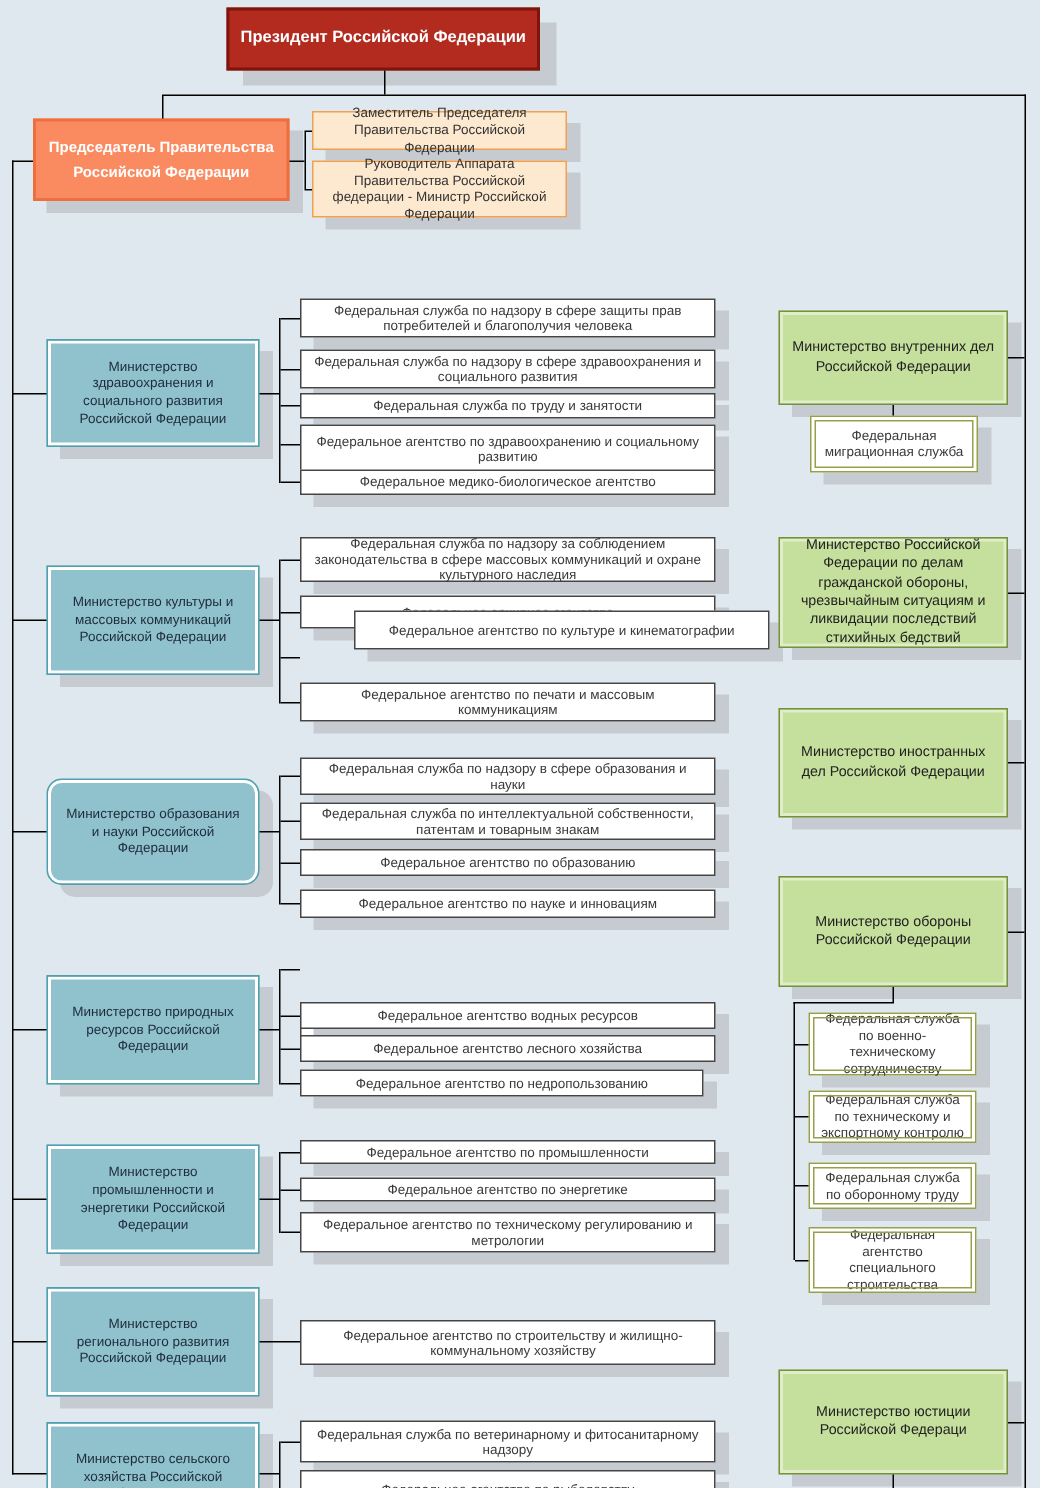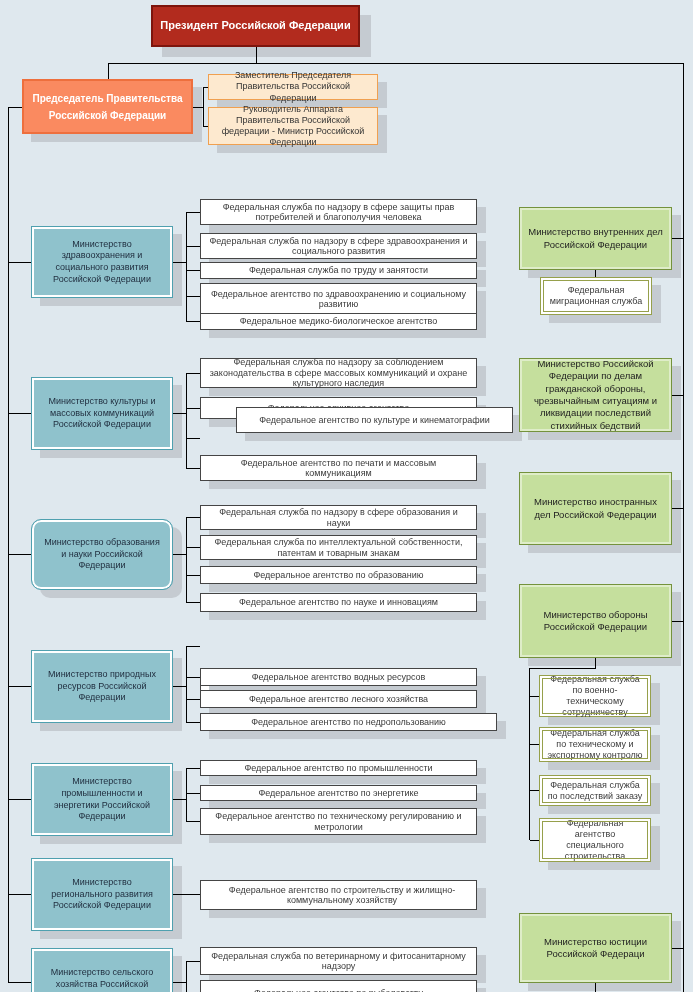--- a/index.html
+++ b/index.html
@@ -191,21 +191,21 @@
       </div>
       <div class="node white" style="left: 200px; top: 634px; width: 277px; height: 25px; margin-top: 36px;">
         <span>Федеральная служба по надзору в сфере природопользования</span>
       </div>
       <div class="node white" style="left: 200px; top: 668px; width: 277px; height: 18px;">
         <span>Федеральное агентство водных ресурсов</span>
       </div>
       <div class="node white" style="left: 200px; top: 690px; width: 277px; height: 18px;">
         <span>Федеральное агентство лесного хозяйства</span>
       </div>
-      <div class="node white" style="left: 200px; top: 713px; width: 297px; height: 18px;">
+      <div class="node white" style="left: 200px; top: 713px; width: 269px; height: 18px;">
         <span>Федеральное агентство по недропользованию</span>
       </div>
       <div class="node blue" style="left: 31px; top: 763px; width: 142px; height: 73px;">
         <span>Министерство промышленности и энергетики Российской Федерации</span>
       </div>
       <div class="node white" style="left: 200px; top: 760px; width: 277px; height: 16px;">
         <span>Федеральное агентство по промышленности</span>
       </div>
       <div class="node white" style="left: 200px; top: 785px; width: 277px; height: 16px;">
         <span>Федеральное агентство по энергетике</span>
@@ -243,21 +243,21 @@
       <div class="node green" style="left: 519px; top: 584px; width: 153px; height: 74px;">
         <span>Министерство обороны Российской Федерации</span>
       </div>
       <div class="node olive" style="left: 539px; top: 675px; width: 112px; height: 42px;">
         <span>Федеральная служба по военно-техническому сотрудничеству</span>
       </div>
       <div class="node olive" style="left: 539px; top: 727px; width: 112px; height: 35px;">
         <span>Федеральная служба по техническому и экспортному контролю</span>
       </div>
       <div class="node olive" style="left: 539px; top: 775px; width: 112px; height: 31px;">
-        <span>Федеральная служба по последствий заказу</span>
+        <span>Федеральная служба по оборонному труду</span>
       </div>
       <div class="node olive" style="left: 539px; top: 818px; width: 112px; height: 44px;">
         <span>Федеральная агентство специального строительства</span>
       </div>
       <div class="node green" style="left: 519px; top: 913px; width: 153px; height: 70px;">
         <span>Министерство юстиции Российской Федераци</span>
       </div>
     </div>
 </div>
 

